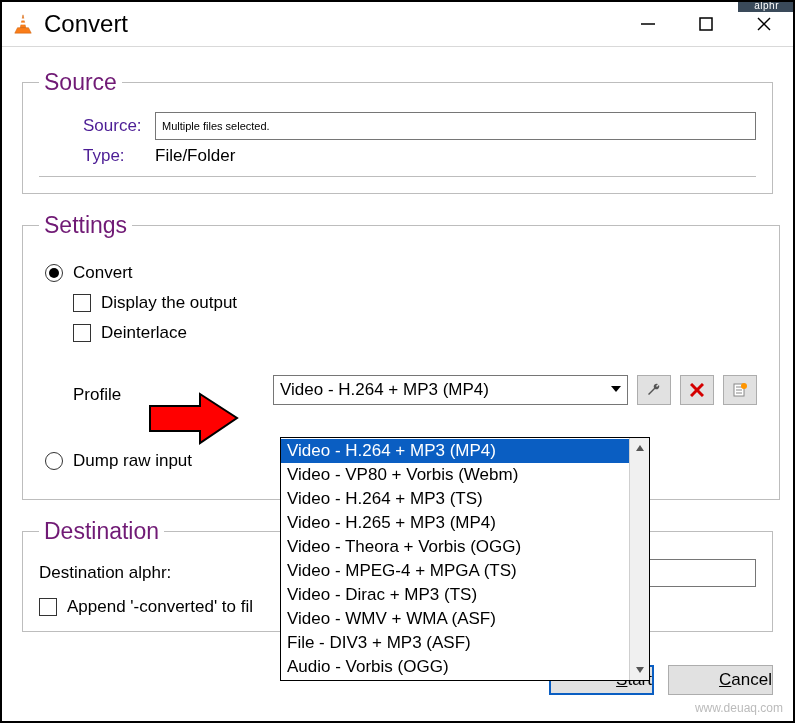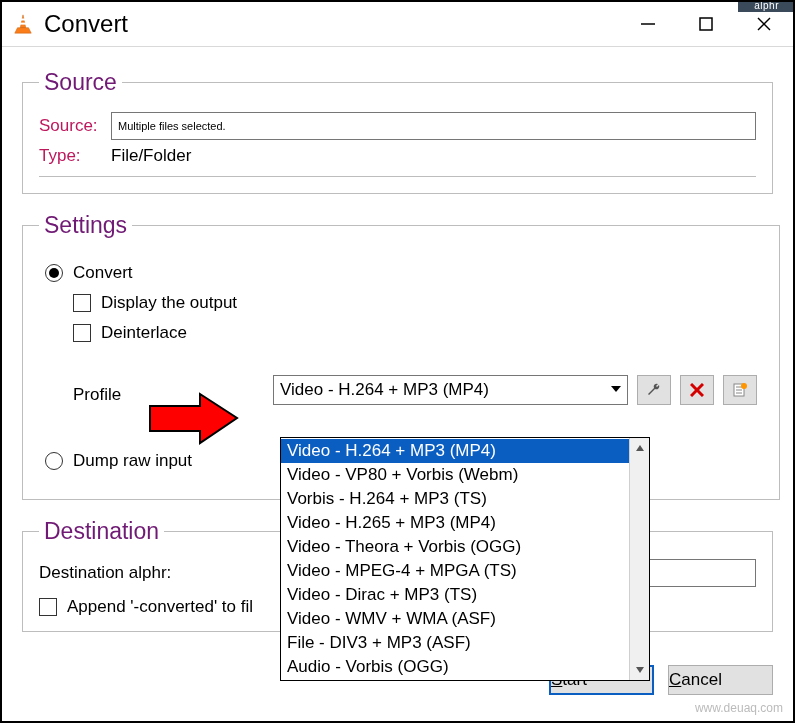--- a/index.html
+++ b/index.html
@@ -67,21 +67,22 @@
     font-size: 23px;
     color: #701a75;
   }
   .row {
     display: flex;
     align-items: center;
     margin: 6px 0;
   }
   .lbl {
     width: 70px;
-    color: #be185d;
+    color: #4c1d95;
+    margin-left: 44px;
   }
   .source-input {
     flex: 1;
     border: 1px solid #767676;
     height: 28px;
     padding: 0 6px;
     font-size: 11px;
     background: #fff;
     margin-left: 2px;
   }
@@ -226,21 +227,21 @@
     gap: 14px;
     padding: 0 20px;
   }
   .btn {
     width: 105px;
     height: 30px;
     border: 1px solid #adadad;
     background: #e1e1e1;
     display: flex;
     align-items: center;
-    justify-content: flex-start;
+    justify-content: flex-end;
     font-size: 17px;
   }
   .btn.primary {
     border: 2px solid #0a5ec2;
     background: #e1e1e1;
   }
   .btn .ul { text-decoration: underline; }
   .watermark {
     position: absolute;
     bottom: 6px;
@@ -379,21 +380,21 @@
   <div class="btn">
     <span><span class="ul">C</span><span>ancel</span></span>
   </div>
 </div>
 
 <div class="dropdown">
   <div class="dropdown-inner">
     <div class="dd-list" id="dd-list">
         <div class="dd-item selected">Video - H.264 + MP3 (MP4)</div>
         <div class="dd-item">Video - VP80 + Vorbis (Webm)</div>
-        <div class="dd-item">Vorbis - H.264 + MP3 (TS)</div>
+        <div class="dd-item">Video - H.264 + MP3 (TS)</div>
         <div class="dd-item">Video - H.265 + MP3 (MP4)</div>
         <div class="dd-item">Video - Theora + Vorbis (OGG)</div>
         <div class="dd-item">Video - MPEG-4 + MPGA (TS)</div>
         <div class="dd-item">Video - Dirac + MP3 (TS)</div>
         <div class="dd-item">Video - WMV + WMA (ASF)</div>
         <div class="dd-item">File - DIV3 + MP3 (ASF)</div>
         <div class="dd-item">Audio - Vorbis (OGG)</div>
       </div>
     <div class="dd-scroll">
       <div class="scroll-arrow">

